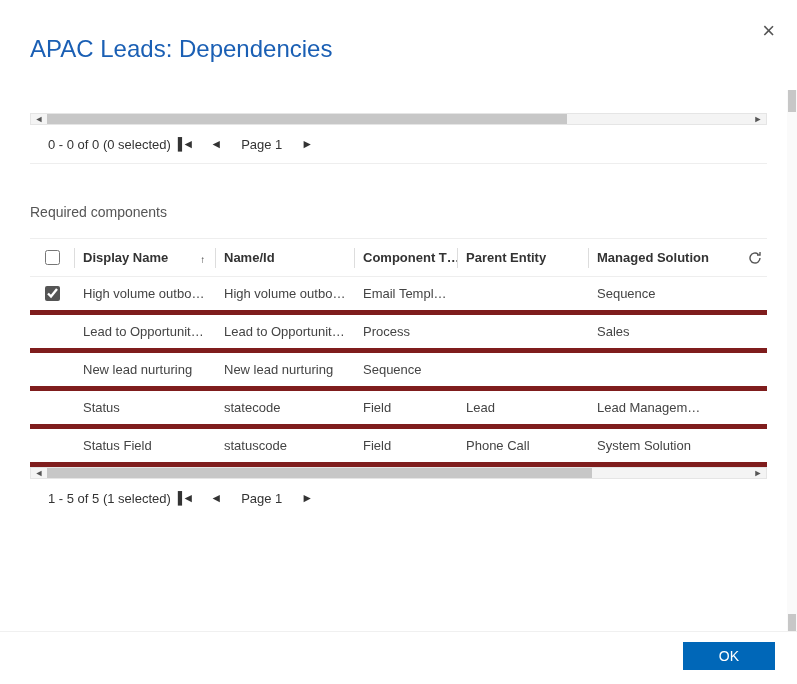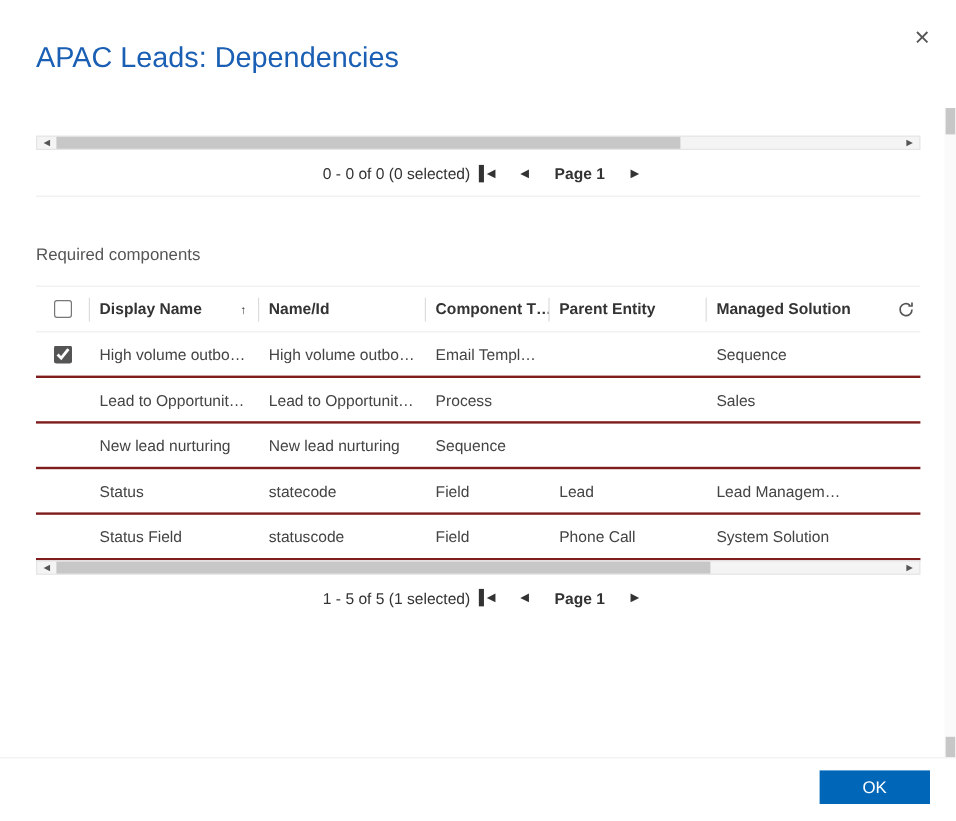--- a/index.html
+++ b/index.html
@@ -57,40 +57,39 @@
   .hscroll .thumb {
     position: absolute;
     top: 0;
     left: 16px;
     height: 10px;
     background: #c7c7c7;
   }
   .pager-bar {
     display: flex;
     align-items: center;
-    justify-content: center;
+    justify-content: flex-start;
     padding: 10px 8px 10px 18px;
     border-bottom: 1px solid #eee;
     font-size: 13px;
     color: #333;
   }
   .pager-right {
     display: flex;
     align-items: center;
     gap: 10px;
   }
   .pager-icon {
     font-size: 12px;
     color: #333;
     cursor: pointer;
     padding: 2px 3px;
   }
   .pager-label {
     margin: 0 6px;
-    font-weight: bold;
   }
   .section-title {
     margin-top: 40px;
     font-size: 14px;
     color: #555;
   }
   .section-desc {
     margin-top: 10px;
     font-size: 13px;
     color: #333;
@@ -107,21 +106,21 @@
     border-bottom: 1px solid #eee;
     font-size: 13px;
     font-weight: 600;
     color: #333;
     position: relative;
   }
   .grid-row {
     display: flex;
     align-items: center;
     height: 38px;
-    border-bottom: 2px solid #7f1d1d;
+    border-bottom: 5px solid #7f1d1d;
     font-size: 13px;
     color: #444;
   }
   .chkcell {
     width: 44px;
     display: flex;
     justify-content: center;
     align-items: center;
   }
   .col {

